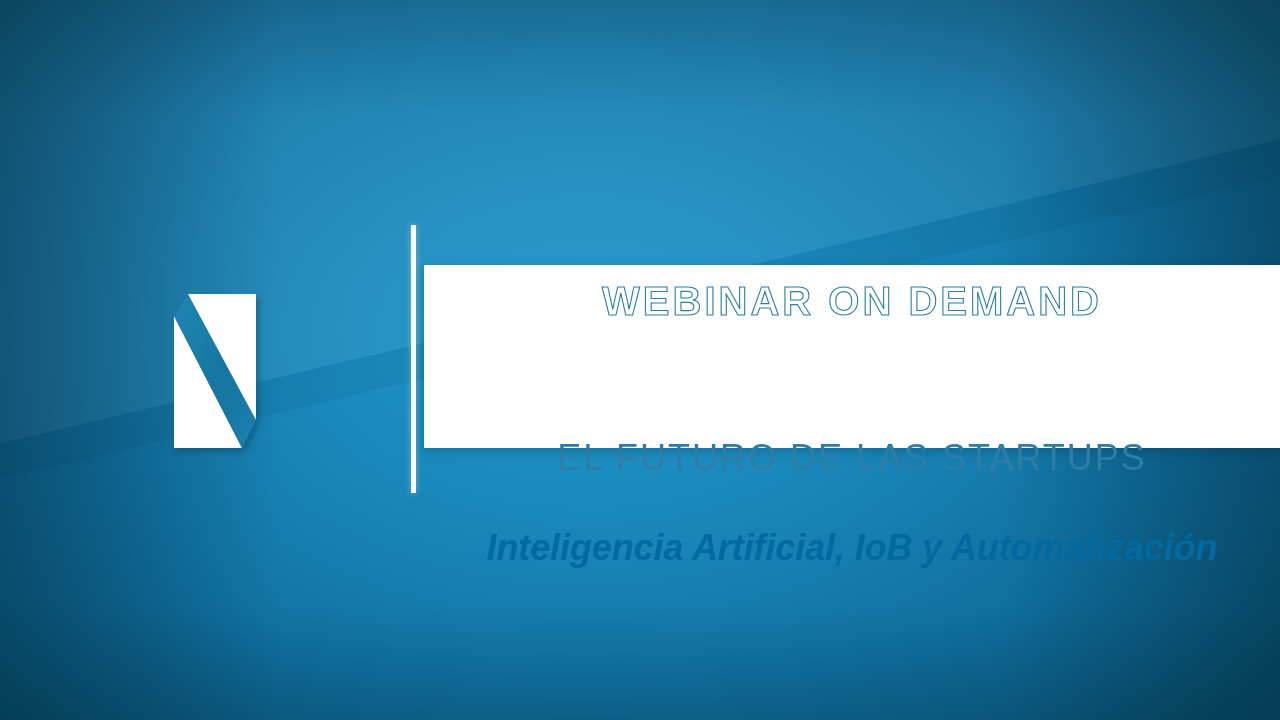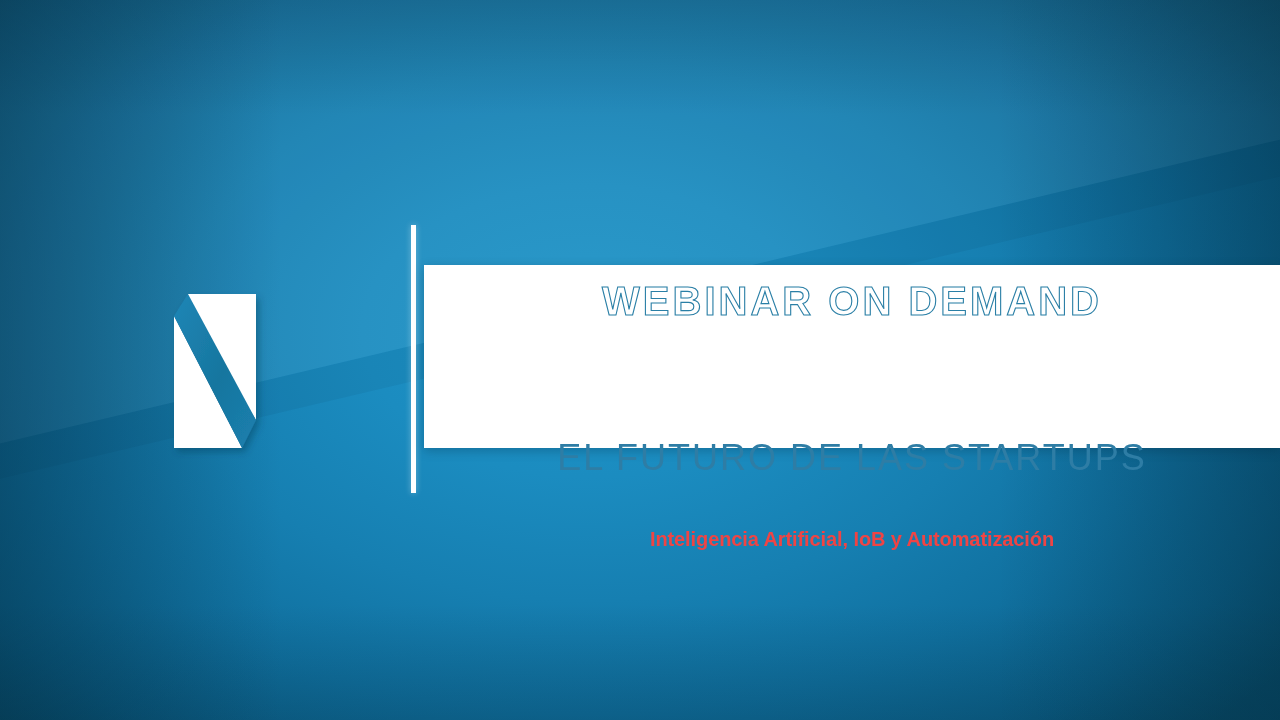--- a/index.html
+++ b/index.html
@@ -127,27 +127,28 @@
     letter-spacing: 2.0px;
     line-height: 1.0;
     color: #2e7da5;
     white-space: nowrap;
     text-align: center;
   }
 
   
   .topic-bold {
     margin-top: 9px;
-    font-size: 20px;
+    font-size: 36px;
     font-weight: bold;
     letter-spacing: -0.1px;
     line-height: 1.05;
-    color: #ef4444;
+    color: #0369a1;
     white-space: nowrap;
     text-align: center;
+    font-style: italic;
   }
 </style>
 </head>
 <body>
 
 <div id="slide">
 
   <div class="bg-base"></div>
   <div class="bg-diagonal"></div>
   <div class="bg-diagonal2"></div>

